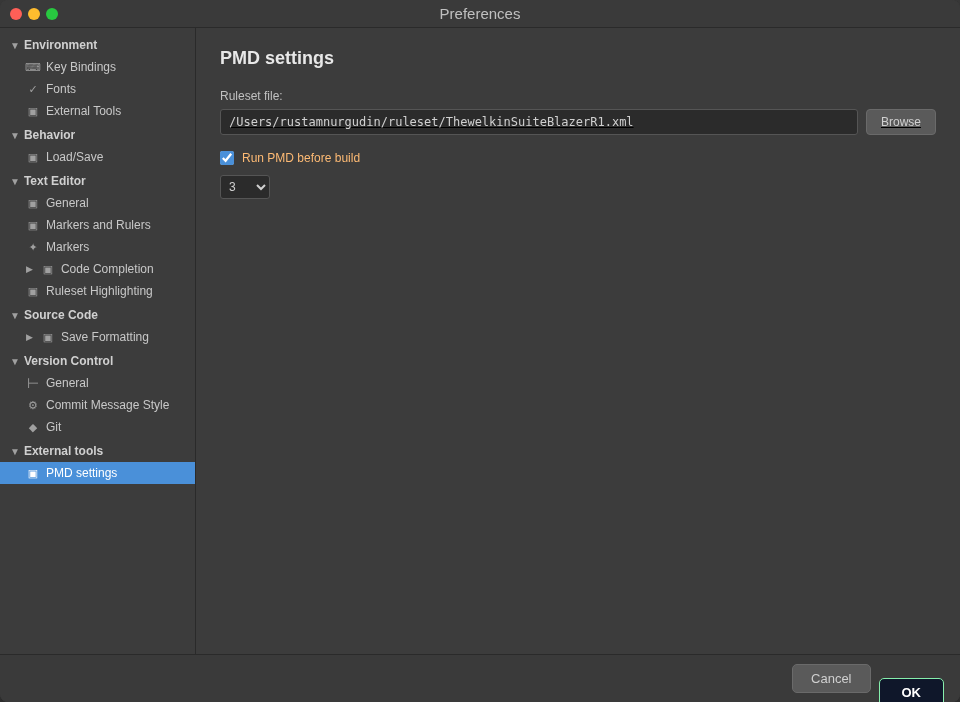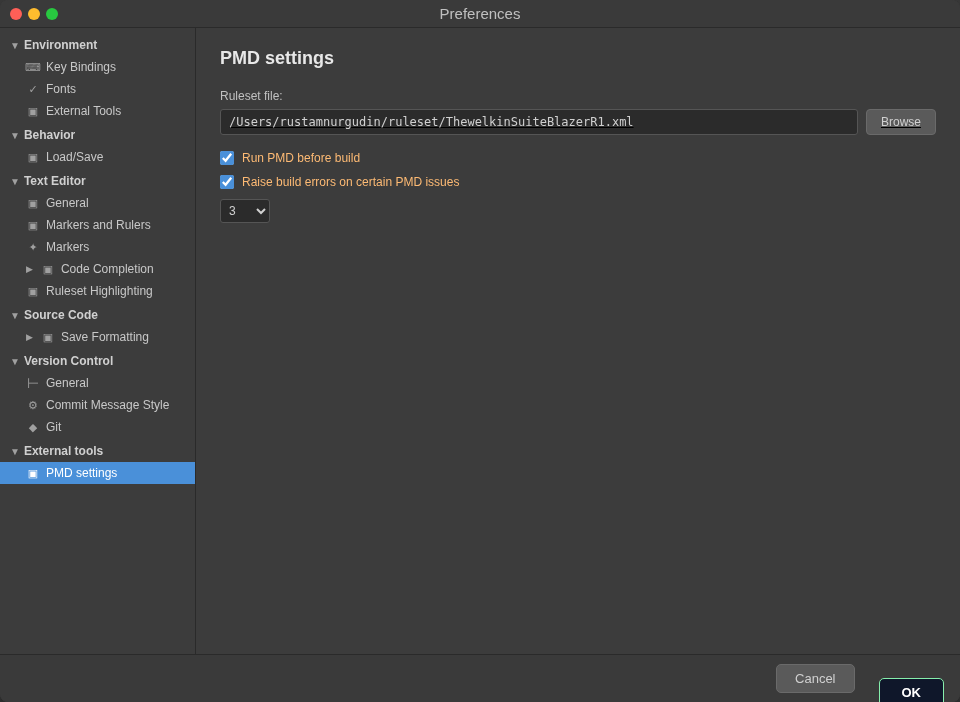--- a/index.html
+++ b/index.html
@@ -194,21 +194,21 @@
       font-size: 12px;
     }
     .footer {
       height: 48px;
       background: #3a3a3a;
       border-top: 1px solid #2a2a2a;
       display: flex;
       align-items: center;
       justify-content: flex-end;
       padding: 0 16px;
-      gap: 24px;
+      gap: 8px;
       flex-shrink: 0;
     }
     .btn-cancel {
       background: #5a5a5a;
       border: 1px solid #6a6a6a;
       color: #d0d0d0;
       font-size: 13px;
       padding: 6px 18px;
       border-radius: 5px;
       cursor: pointer;
@@ -347,24 +347,20 @@
           <input type="text" class="text-input" value="/Users/rustamnurgudin/ruleset/ThewelkinSuiteBlazerR1.xml" style="">
           <button class="btn-browse">Browse</button>
         </div>
       </div>
 
       <div class="checkbox-row">
         <input type="checkbox" id="cb1" checked="" style="">
         <label for="cb1" class="checkbox-label">Run PMD before build</label>
       </div>
 
-      <div class="checkbox-row">
-        <input type="checkbox" id="cb2" checked="" style="">
-        <label for="cb2" class="checkbox-label">Raise build errors on certain PMD issues</label>
-      </div>
 
       <div class="priority-row">
         <select class="priority-select">
           <option>1</option>
           <option>2</option>
           <option selected="">3</option>
           <option>4</option>
           <option>5</option>
         </select>
       </div>

